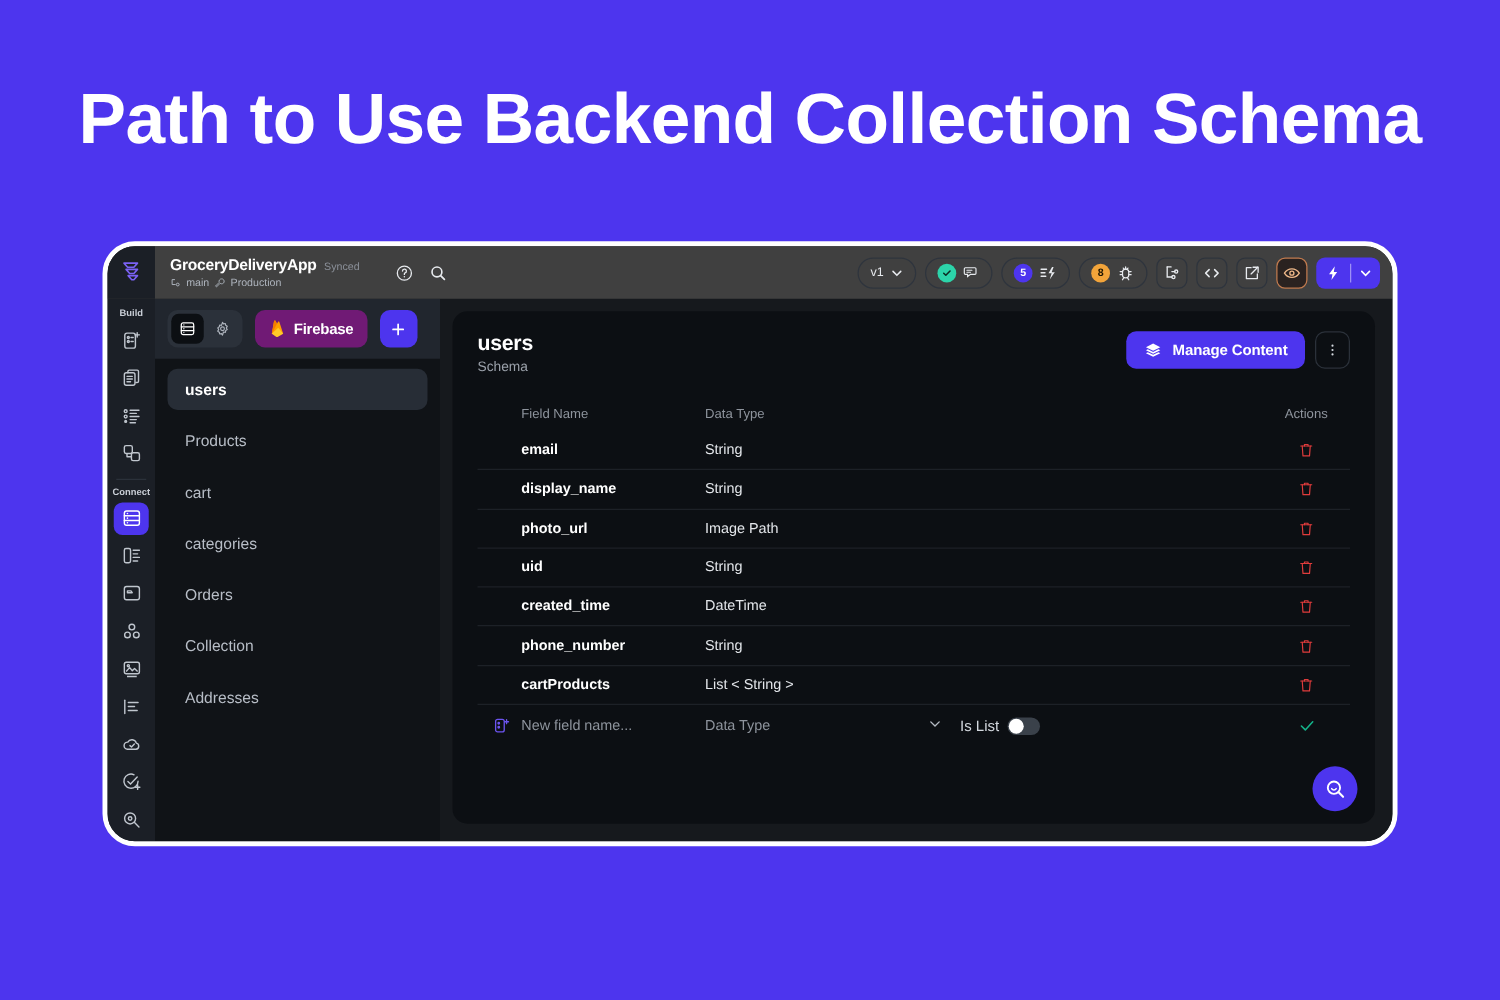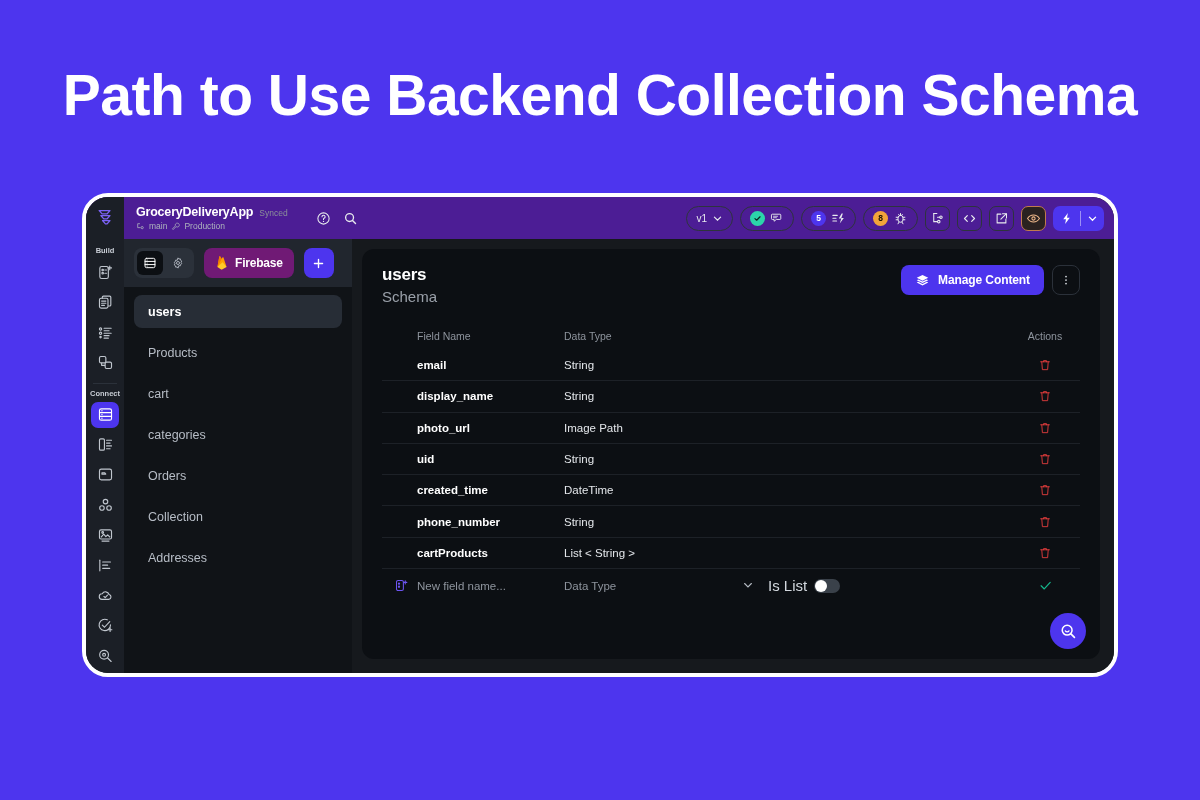--- a/index.html
+++ b/index.html
@@ -32,21 +32,21 @@
     border: 4px solid #ffffff;
     border-radius: 26px;
     overflow: hidden;
     display: flex;
     flex-direction: column;
   }
 
   
   .topbar {
     height: 42px; min-height: 42px;
-    background: #4c1d95;
+    background: #404040;
     display: flex; align-items: center;
     padding-left: 0;
     position: relative;
     z-index: 5;
   }
   .logo-cell {
     width: 38px; height: 42px;
     display: flex; align-items: center; justify-content: center;
     background: #1b1f26;
   }
@@ -149,21 +149,21 @@
   .coll-item.active { background: #272d36; color: #ffffff; font-weight: bold; }
 
   
   .main-wrap { flex: 1; background: #16191d; padding: 10px 14px 14px 10px; min-width: 0; }
   .main {
     width: 100%; height: 100%; background: #0c0f13; border-radius: 12px;
     padding: 16px 20px 0 20px; position: relative; overflow: hidden;
   }
   .main-head { display: flex; align-items: flex-start; }
   .main-title { color: #ffffff; font-size: 17px; font-weight: bold; letter-spacing: -.2px; }
-  .main-sub { color: #9aa0a9; font-size: 15px; margin-top: 3px; }
+  .main-sub { color: #9aa0a9; font-size: 11px; margin-top: 3px; }
   .main-actions { margin-left: auto; display: flex; gap: 8px; }
   .manage-btn {
     height: 30px; background: #4d35ee; border-radius: 8px;
     display: flex; align-items: center; gap: 8px; padding: 0 14px; cursor: pointer;
   }
   .manage-btn span { color: #ffffff; font-size: 12px; font-weight: bold; letter-spacing: -.1px; }
   .kebab {
     width: 28px; height: 30px; border: 1px solid #2b313a; border-radius: 8px;
     display: flex; align-items: center; justify-content: center; cursor: pointer;
   }
@@ -188,21 +188,21 @@
     height: 34px; border-top: 1px solid #1d2127; display: flex; align-items: center;
   }
   .newrow-icon { width: 35px; display: flex; justify-content: flex-start; padding-left: 12px; }
   .new-input { width: 147px; color: #8e949d; font-size: 11.5px; cursor: text; }
   .dtype-sel {
     width: 190px; display: flex; align-items: center; cursor: pointer;
   }
   .dtype-sel .lbl { color: #8e949d; font-size: 11.5px; }
   .dtype-sel .chev { margin-left: auto; }
   .islist { display: flex; align-items: center; gap: 7px; margin-left: 14px; }
-  .islist .lbl { color: #d3d8de; font-size: 15px; }
+  .islist .lbl { color: #d3d8de; font-size: 12px; }
   .toggle {
     width: 26px; height: 14px; background: #3a414a; border-radius: 7px;
     position: relative; cursor: pointer;
   }
   .toggle .knob {
     position: absolute; left: 1px; top: 1px; width: 12px; height: 12px;
     background: #ffffff; border-radius: 50%;
   }
   .check-act { margin-left: auto; width: 70px; display: flex; justify-content: center; cursor: pointer; }
 

